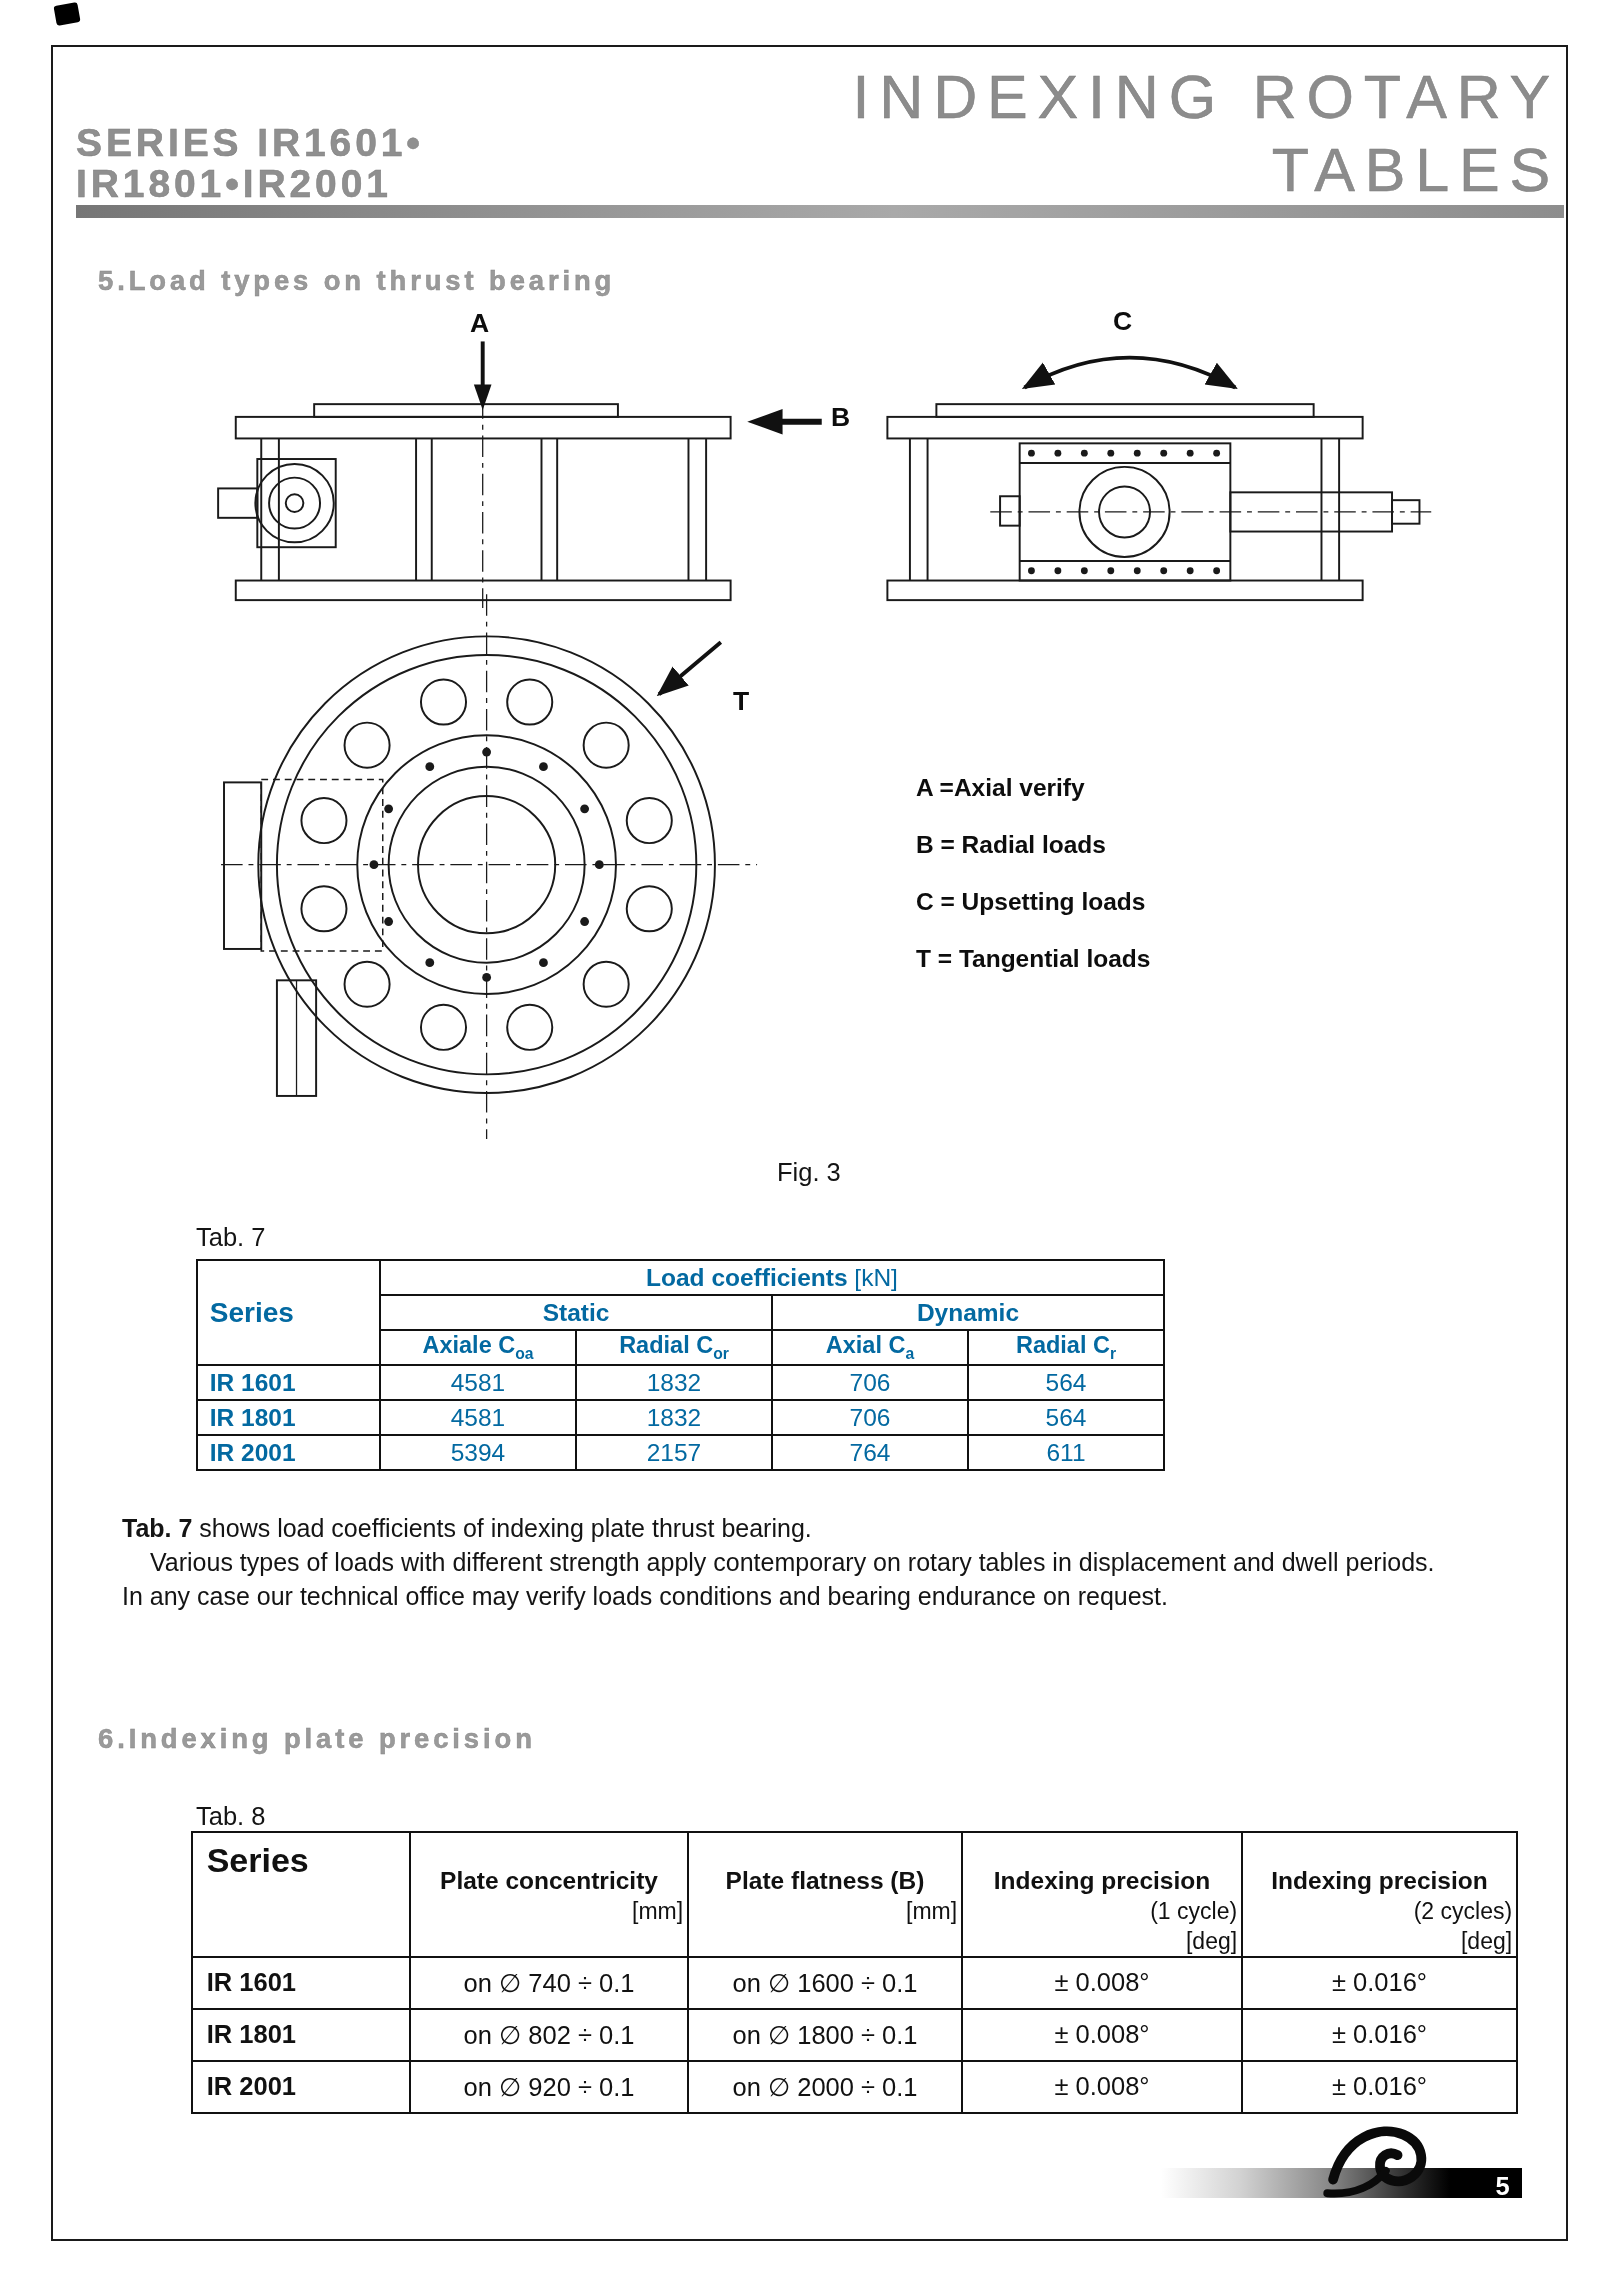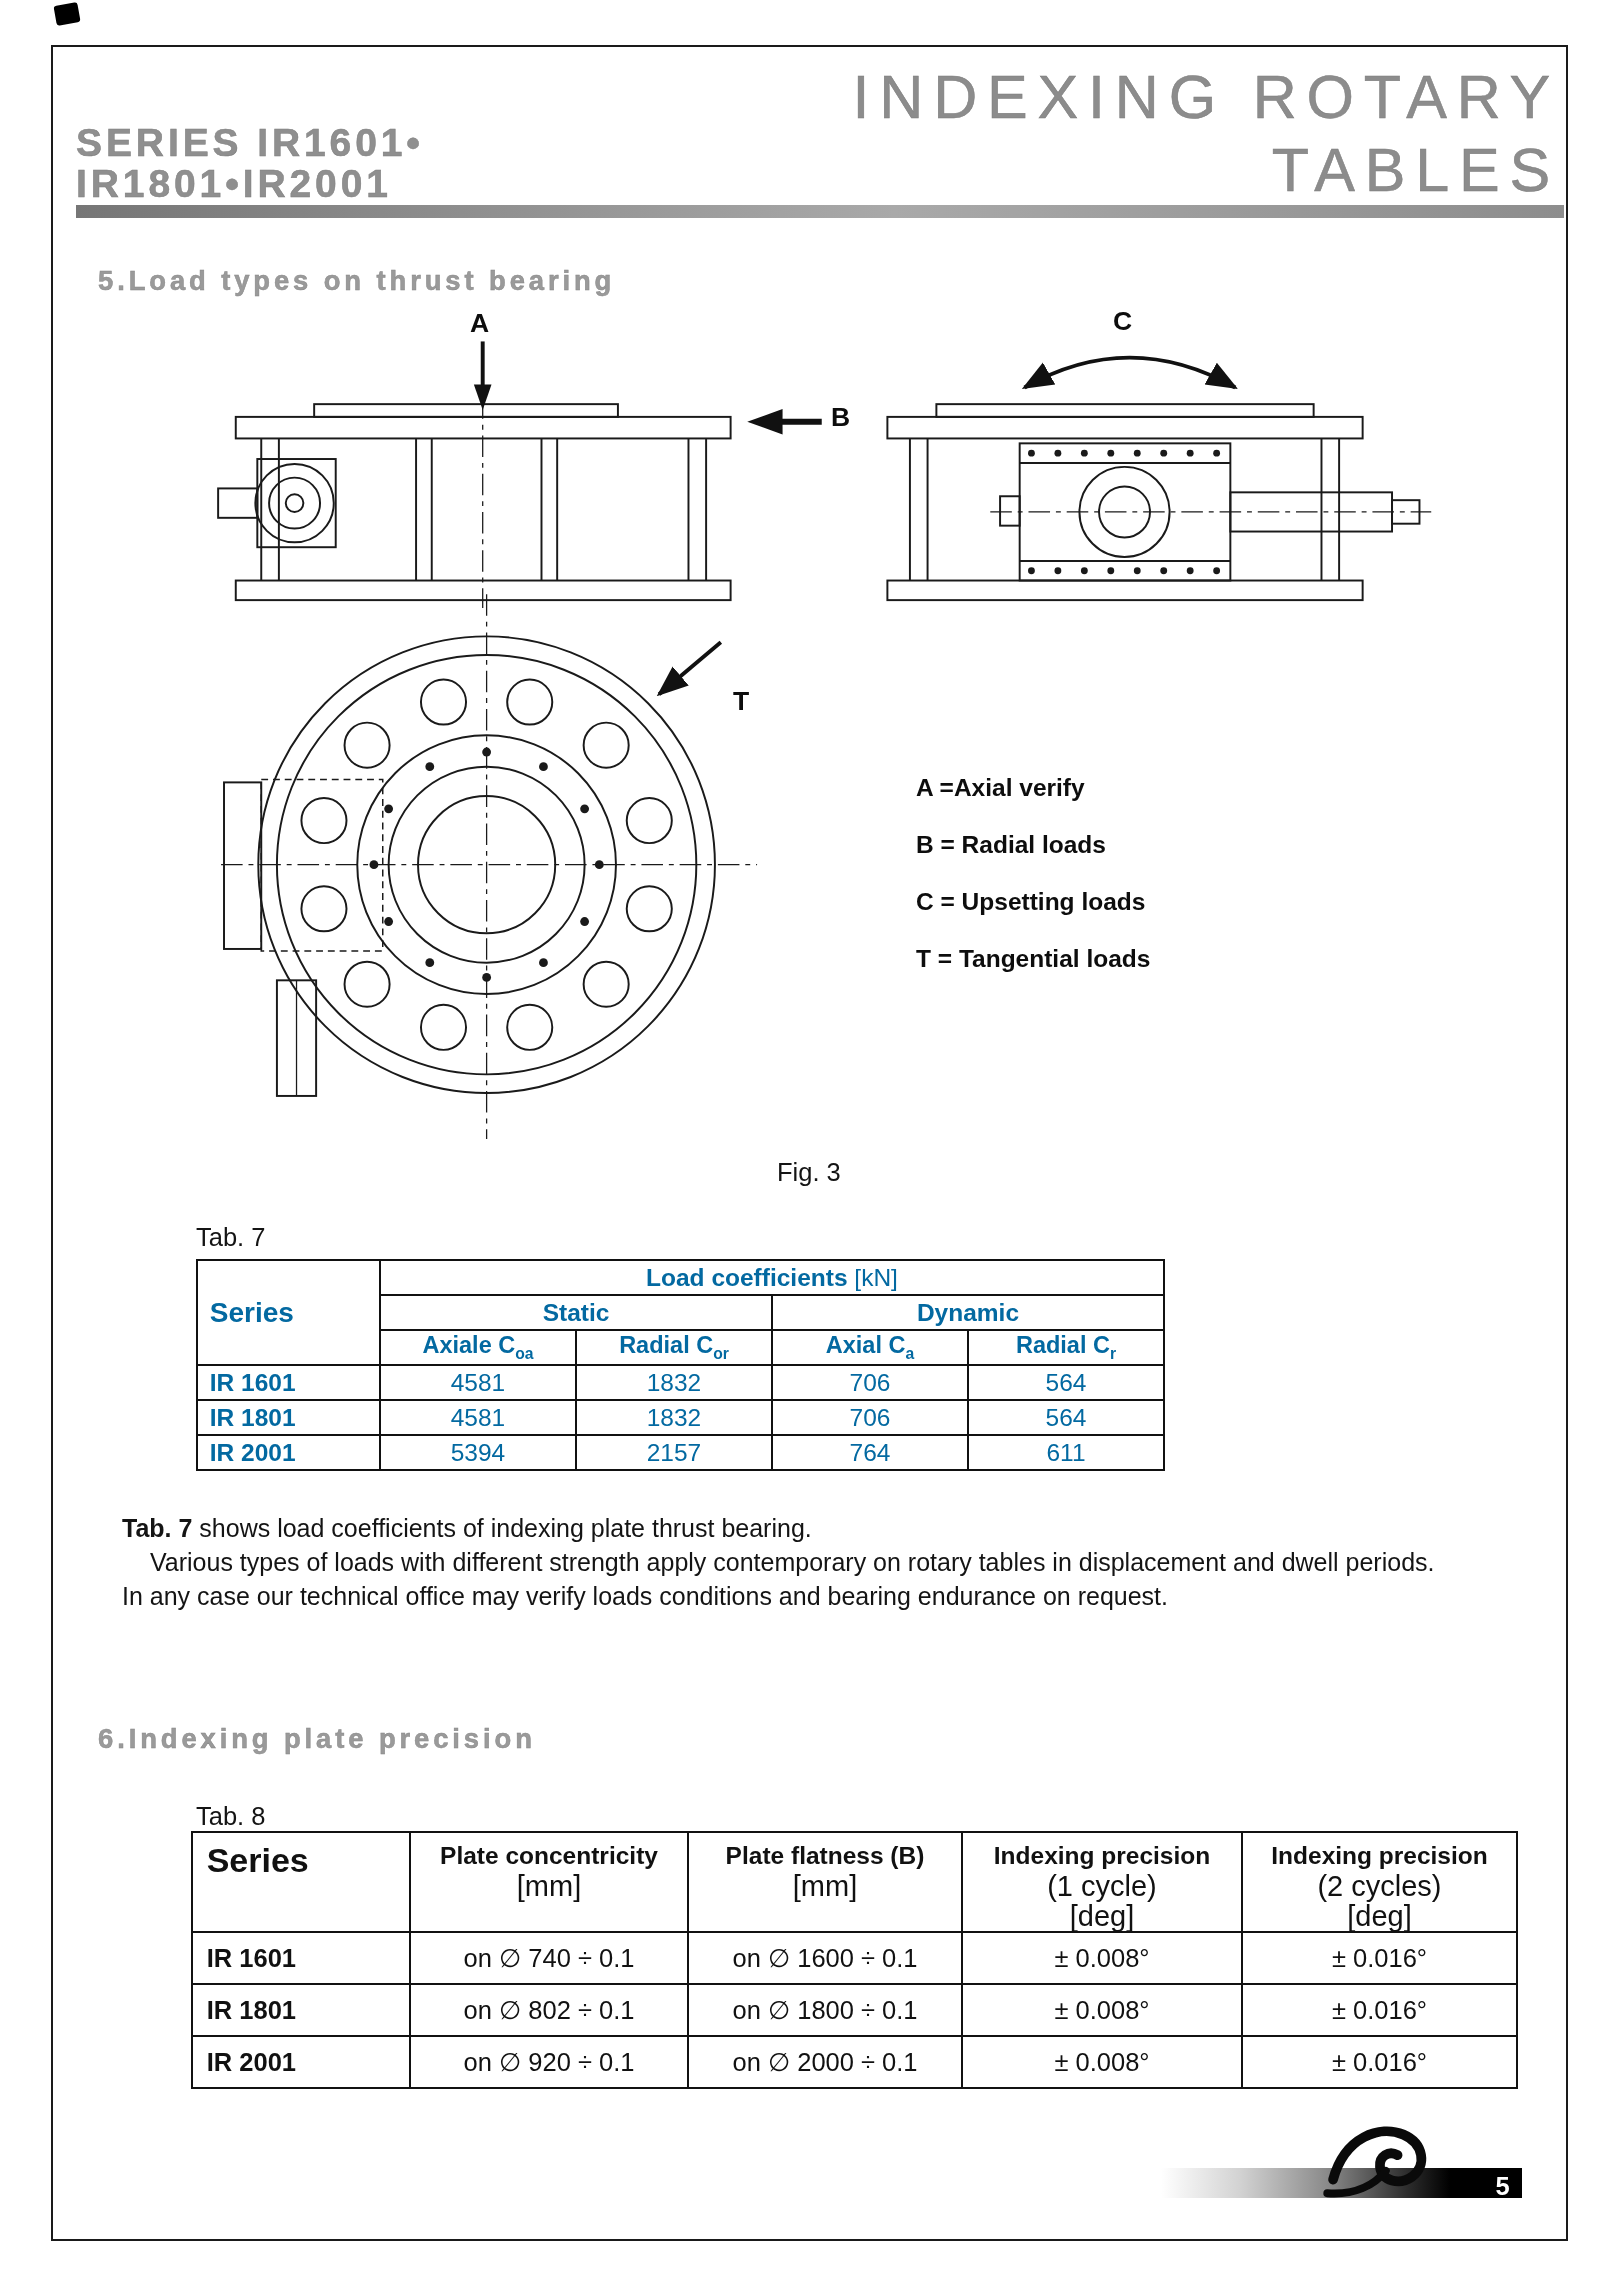--- a/index.html
+++ b/index.html
@@ -61,22 +61,22 @@
   .notes { position:absolute; left:122px; top:1511px; width:1404px; font-size:25px;
            line-height:34px; color:#141414; }
   .notes p { margin:0; }
   .notes .just { text-align:justify;margin-left:28px; }
 
   
   .tab8 { position:absolute; left:191px; top:1831px; border:2.9px solid #111; }
   .tab8 td { border:2px solid #111; text-align:center; color:#111; padding:0 3.9px; }
   .tab8 .hrow td { height:100px; vertical-align:top; padding-top:7.8px; }
   .tab8 .h-series { font-size:34px; font-weight:bold; text-align:left; padding-left:13.7px; }
-  .tab8 .hl1 { font-weight:bold; font-size:24.5px; line-height:30px; }
-  .tab8 .hl2, .tab8 .hl3 { font-size:29px; line-height:30px; }
+  .tab8 .hl1 { font-weight:bold; font-size:24.5px; line-height:30px;margin-top:25px; }
+  .tab8 .hl2, .tab8 .hl3 { font-size:23px; line-height:30px;text-align:right; }
   .tab8 .drow td { height:52px; font-size:25.5px; }
   .tab8 .row-series { font-weight:bold; text-align:left; padding-left:13.7px; font-size:24.5px; }
 
   
   .footer-bar { position:absolute; left:1161px; top:2168px; width:361px; height:30px;
                 background:linear-gradient(to right,#ffffff 0%,#d2d2d2 22%,#8a8a8a 46%,
                              #2e2e2e 68%,#000 80%,#000 100%); }
   .page-number { position:absolute; left:1482px; top:2172px; width:41px; text-align:center;
                  color:#fff; font-size:25.5px; font-weight:bold; }
   .footer-logo { position:absolute; left:1323px; top:2119px; }

